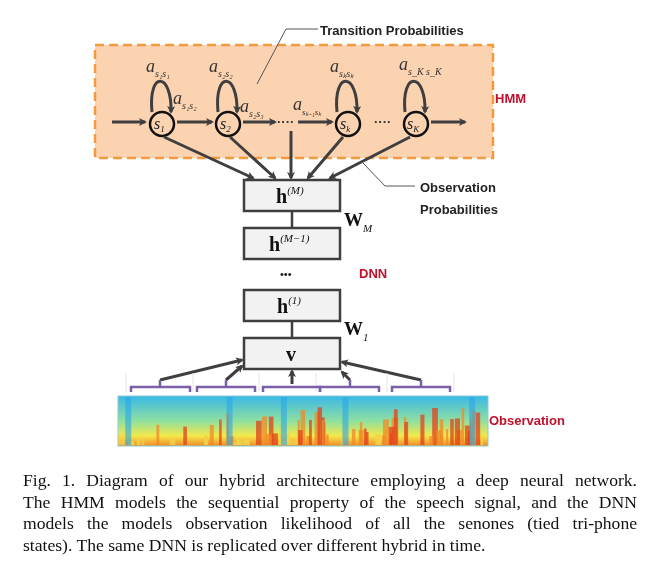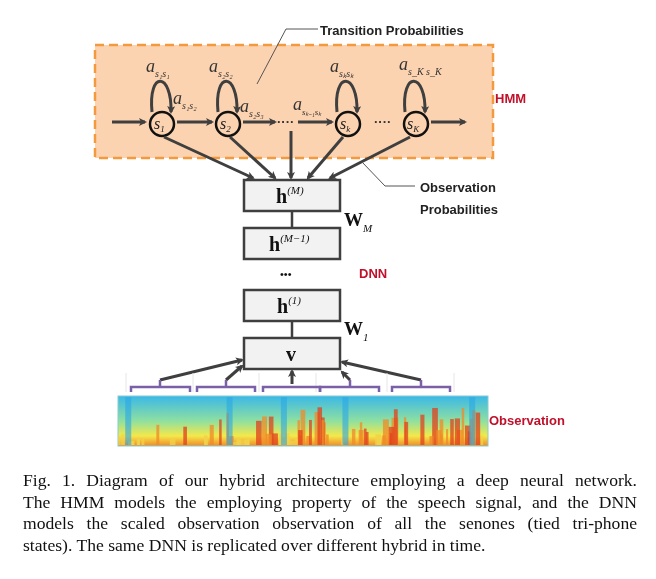--- a/index.html
+++ b/index.html
@@ -243,16 +243,16 @@
       <rect x="280.9" y="397" width="6" height="48" fill="#2aa6e6" opacity="0.6"></rect>
       <rect x="342.44" y="397" width="6" height="48" fill="#2aa6e6" opacity="0.6"></rect>
       <rect x="469.14" y="397" width="6" height="48" fill="#2aa6e6" opacity="0.6"></rect>
     </g>
 
   <text class="lbl" x="489" y="425" font-size="13" fill="#c0102a">Observation</text>
 </svg>
 
 <div class="caption">
   <span class="line" style="text-align-last:justify;">Fig. 1.   Diagram of our hybrid architecture employing a deep neural network.</span>
-  <span class="line" style="text-align-last:justify;">The HMM models the employing property of the speech signal, and the DNN</span>
-  <span class="line" style="text-align-last:justify;">models the scaled observation observation of all the senones (tied tri-phone</span>
+  <span class="line" style="text-align-last:justify;">The HMM models the sequential property of the speech signal, and the DNN</span>
+  <span class="line" style="text-align-last:justify;">models the models observation likelihood of all the senones (tied tri-phone</span>
   <span class="line last">states). The same DNN is replicated over different hybrid in time.</span>
 </div>
 
 </body></html>

